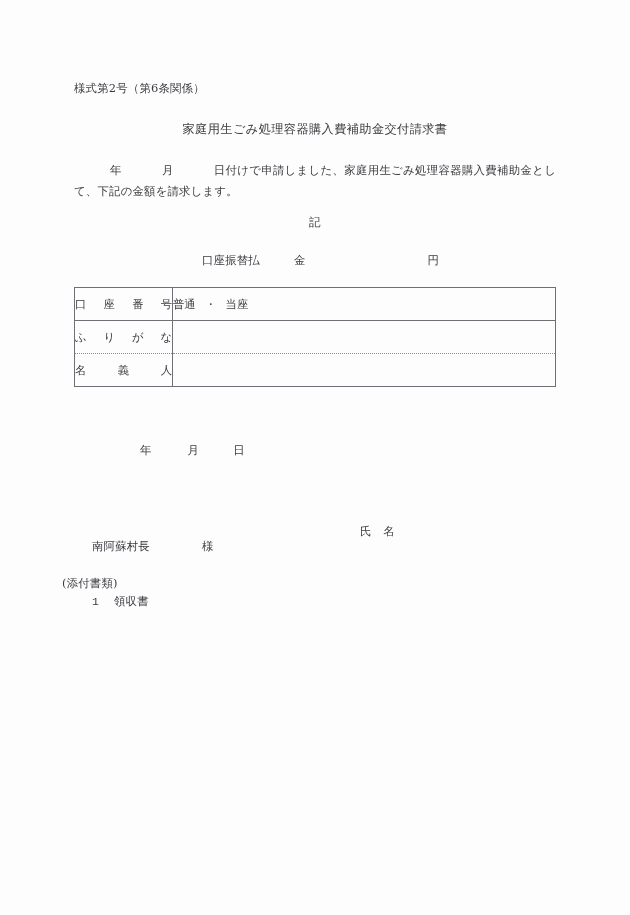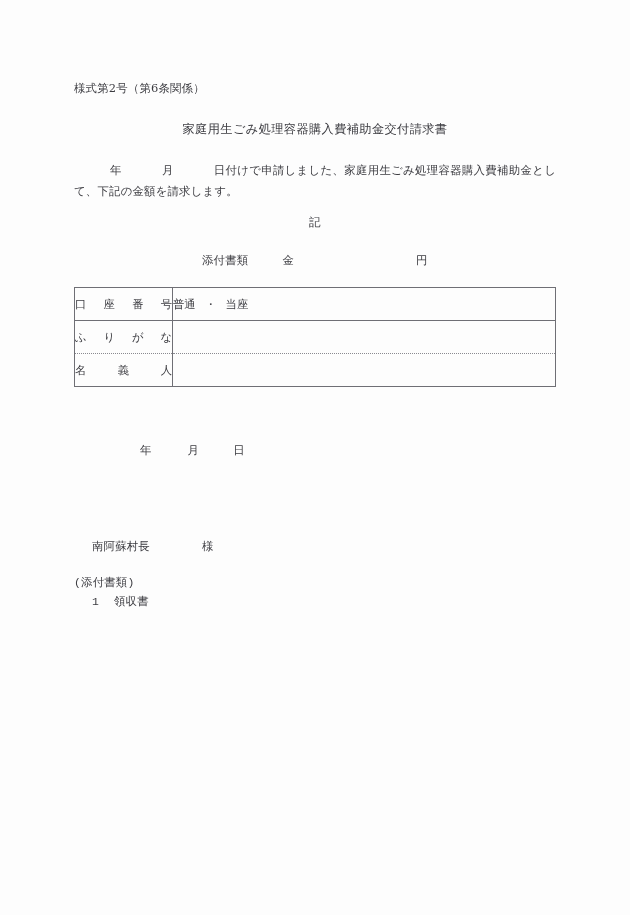--- a/index.html
+++ b/index.html
@@ -161,24 +161,23 @@
 
   .addressee {
     left: 92px;
     top: 538px;
     font-size: 11.4px;
   }
   .addressee .gap-sama { display: inline-block; width: 52px; }
 
   
   .attach-head {
-    left: 74px;
+    left: 62px;
     top: 575px;
     font-size: 11.4px;
-    font-family: Liberation Mono, monospace;
   }
   .attach-item {
     left: 92px;
     top: 594px;
     font-size: 11.4px;
     font-family: Liberation Mono, monospace;
   }
   .attach-item .num { display: inline-block; width: 22px; }
 </style>
 </head>
@@ -187,21 +186,21 @@
 <div class="page">
 
   <div class="t form-no">様式第2号（第6条関係）</div>
 
   <div class="t doc-title">家庭用生ごみ処理容器購入費補助金交付請求書</div>
 
   <div class="t body-para"><span class="lead"></span><span>年</span><span class="sp-yr"></span><span>月</span><span class="sp-mo"></span><span>日付けで申請しました、家庭用生ごみ処理容器購入費補助金として、下記の金額を請求します。</span></div>
 
   <div class="t ki">記</div>
 
-  <div class="t amount-line"><span>添付書類</span><span class="gap-a"></span><span>金</span><span class="gap-b"></span><span>円</span></div>
+  <div class="t amount-line"><span>口座振替払</span><span class="gap-a"></span><span>金</span><span class="gap-b"></span><span>円</span></div>
 
   <table class="bank-table">
     <tbody>
 
       <tr class="row-h">
         <td class="lbl">
           <span class="lbl-just">
             <span>口</span>
             <span>座</span>
             <span>番</span>
@@ -232,20 +231,21 @@
           </span>
         </td>
         <td class="val dotted-top"></td>
       </tr>
     </tbody>
   </table>
 
   <div class="t sig-date"><span>年</span><span class="g1"></span><span>月</span><span class="g2"></span><span>日</span></div>
 
   <div class="t applicant">
+    <div><span class="indent-name"></span><span>氏　名</span><span class="kana-gap"></span><span></span></div>
   </div>
 
   <div class="t addressee"><span>南阿蘇村長</span><span class="gap-sama"></span><span>様</span></div>
 
   <div class="t attach-head">(添付書類)</div>
   <div class="t attach-item"><span class="num">1</span><span>領収書</span></div>
 
 </div>
 
 </body></html>

